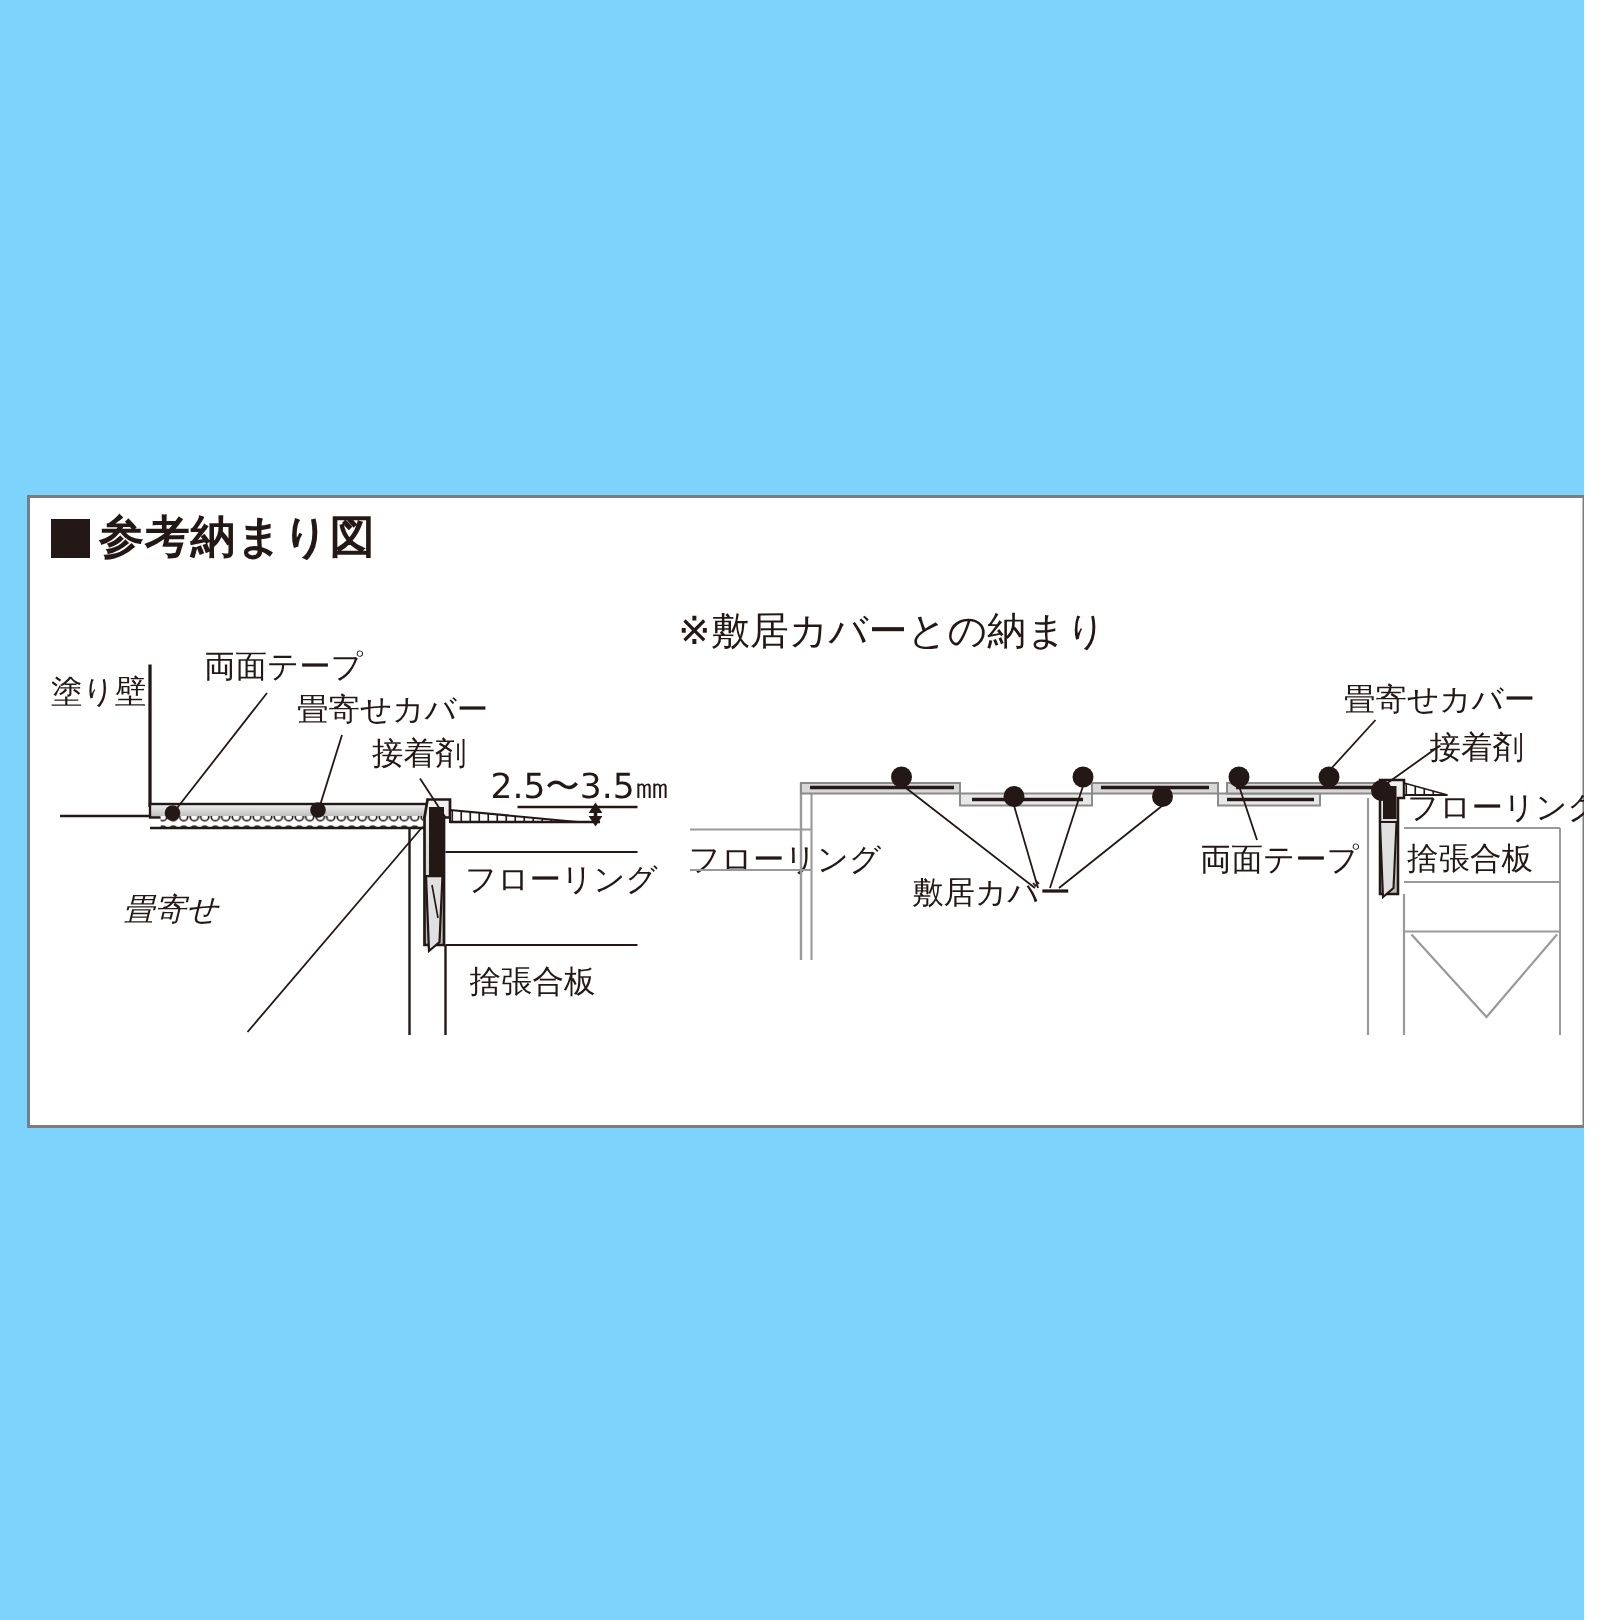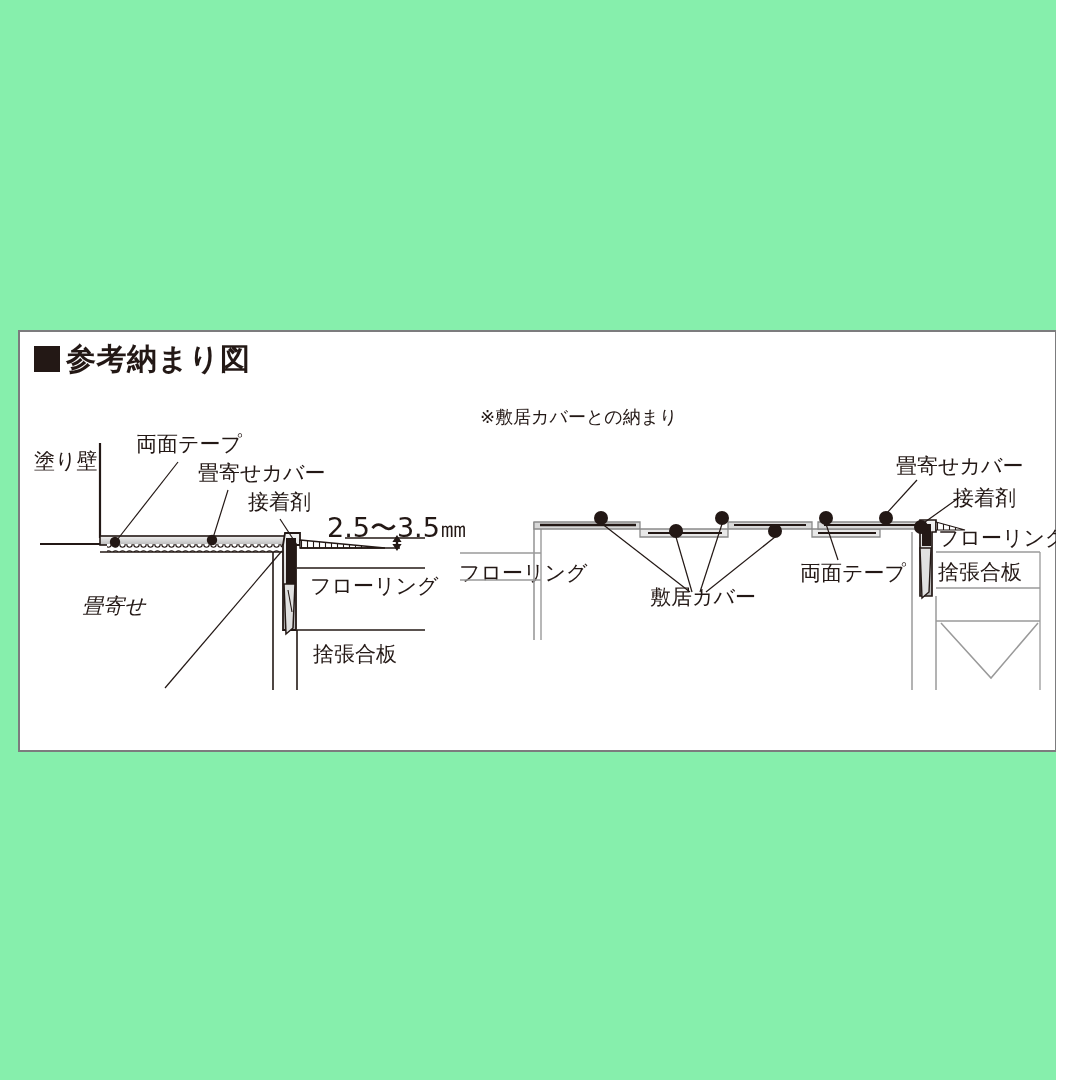--- a/index.html
+++ b/index.html
@@ -4,21 +4,21 @@
 <style>
   html, body {
     margin: 0;
     padding: 0;
     background: #ffffff;
   }
   #page {
     position: relative;
     width: 1056px;
     height: 1080px;
-    background: #86efac;
+    background: #7dd3fc;
     font-family: "DejaVu Sans", "Liberation Sans", sans-serif;
     overflow: hidden;
   }
   #frame {
     position: absolute;
     left: 18px;
     top: 330px;
     width: 1039px;
     height: 422px;
     border: 2px solid #7c7c7e;
@@ -76,33 +76,33 @@
   </div>
 
   <div class="dlabel" style="left:34px; top:450px;">塗り壁</div>
 
   <div class="dlabel" style="left:136px; top:433px;">両面テープ</div>
 
   <div class="dlabel" style="left:198px; top:462px;">畳寄せカバー</div>
 
   <div class="dlabel" style="left:248px; top:491px;">接着剤</div>
 
-  <div class="dlabel" style="left:327px; top:513px; font-size:27px;">2.5〜3.5㎜</div>
+  <div class="dlabel" style="left:327px; top:513px; font-size:23px;">2.5〜3.5㎜</div>
 
   <div class="dlabel" style="left:82px; top:595px;font-style:italic;">畳寄せ</div>
 
   <div class="dlabel" style="left:310px; top:575px;">フローリング</div>
 
   <div class="dlabel" style="left:313px; top:643px;">捨張合板</div>
 
-  <div class="dlabel" style="left:452px; top:407px; font-size:18px;margin-left:28px;">※敷居カバーとの納まり</div>
+  <div class="dlabel" style="left:452px; top:407px; font-size:26px;">※敷居カバーとの納まり</div>
 
   <div class="dlabel" style="left:459px; top:562px;">フローリング</div>
 
-  <div class="dlabel" style="left:650px; top:586px;">敷居カバー</div>
+  <div class="dlabel" style="left:608px; top:586px;font-family:Liberation Mono, monospace;">敷居カバー</div>
 
   <div class="dlabel" style="left:800px; top:562px;">両面テープ</div>
 
   <div class="dlabel" style="left:896px; top:455px;">畳寄せカバー</div>
 
   <div class="dlabel" style="left:953px; top:487px;">接着剤</div>
 
   <div class="dlabel" style="left:938px; top:527px;">フローリング</div>
 
   <div class="dlabel" style="left:938px; top:561px;">捨張合板</div>

